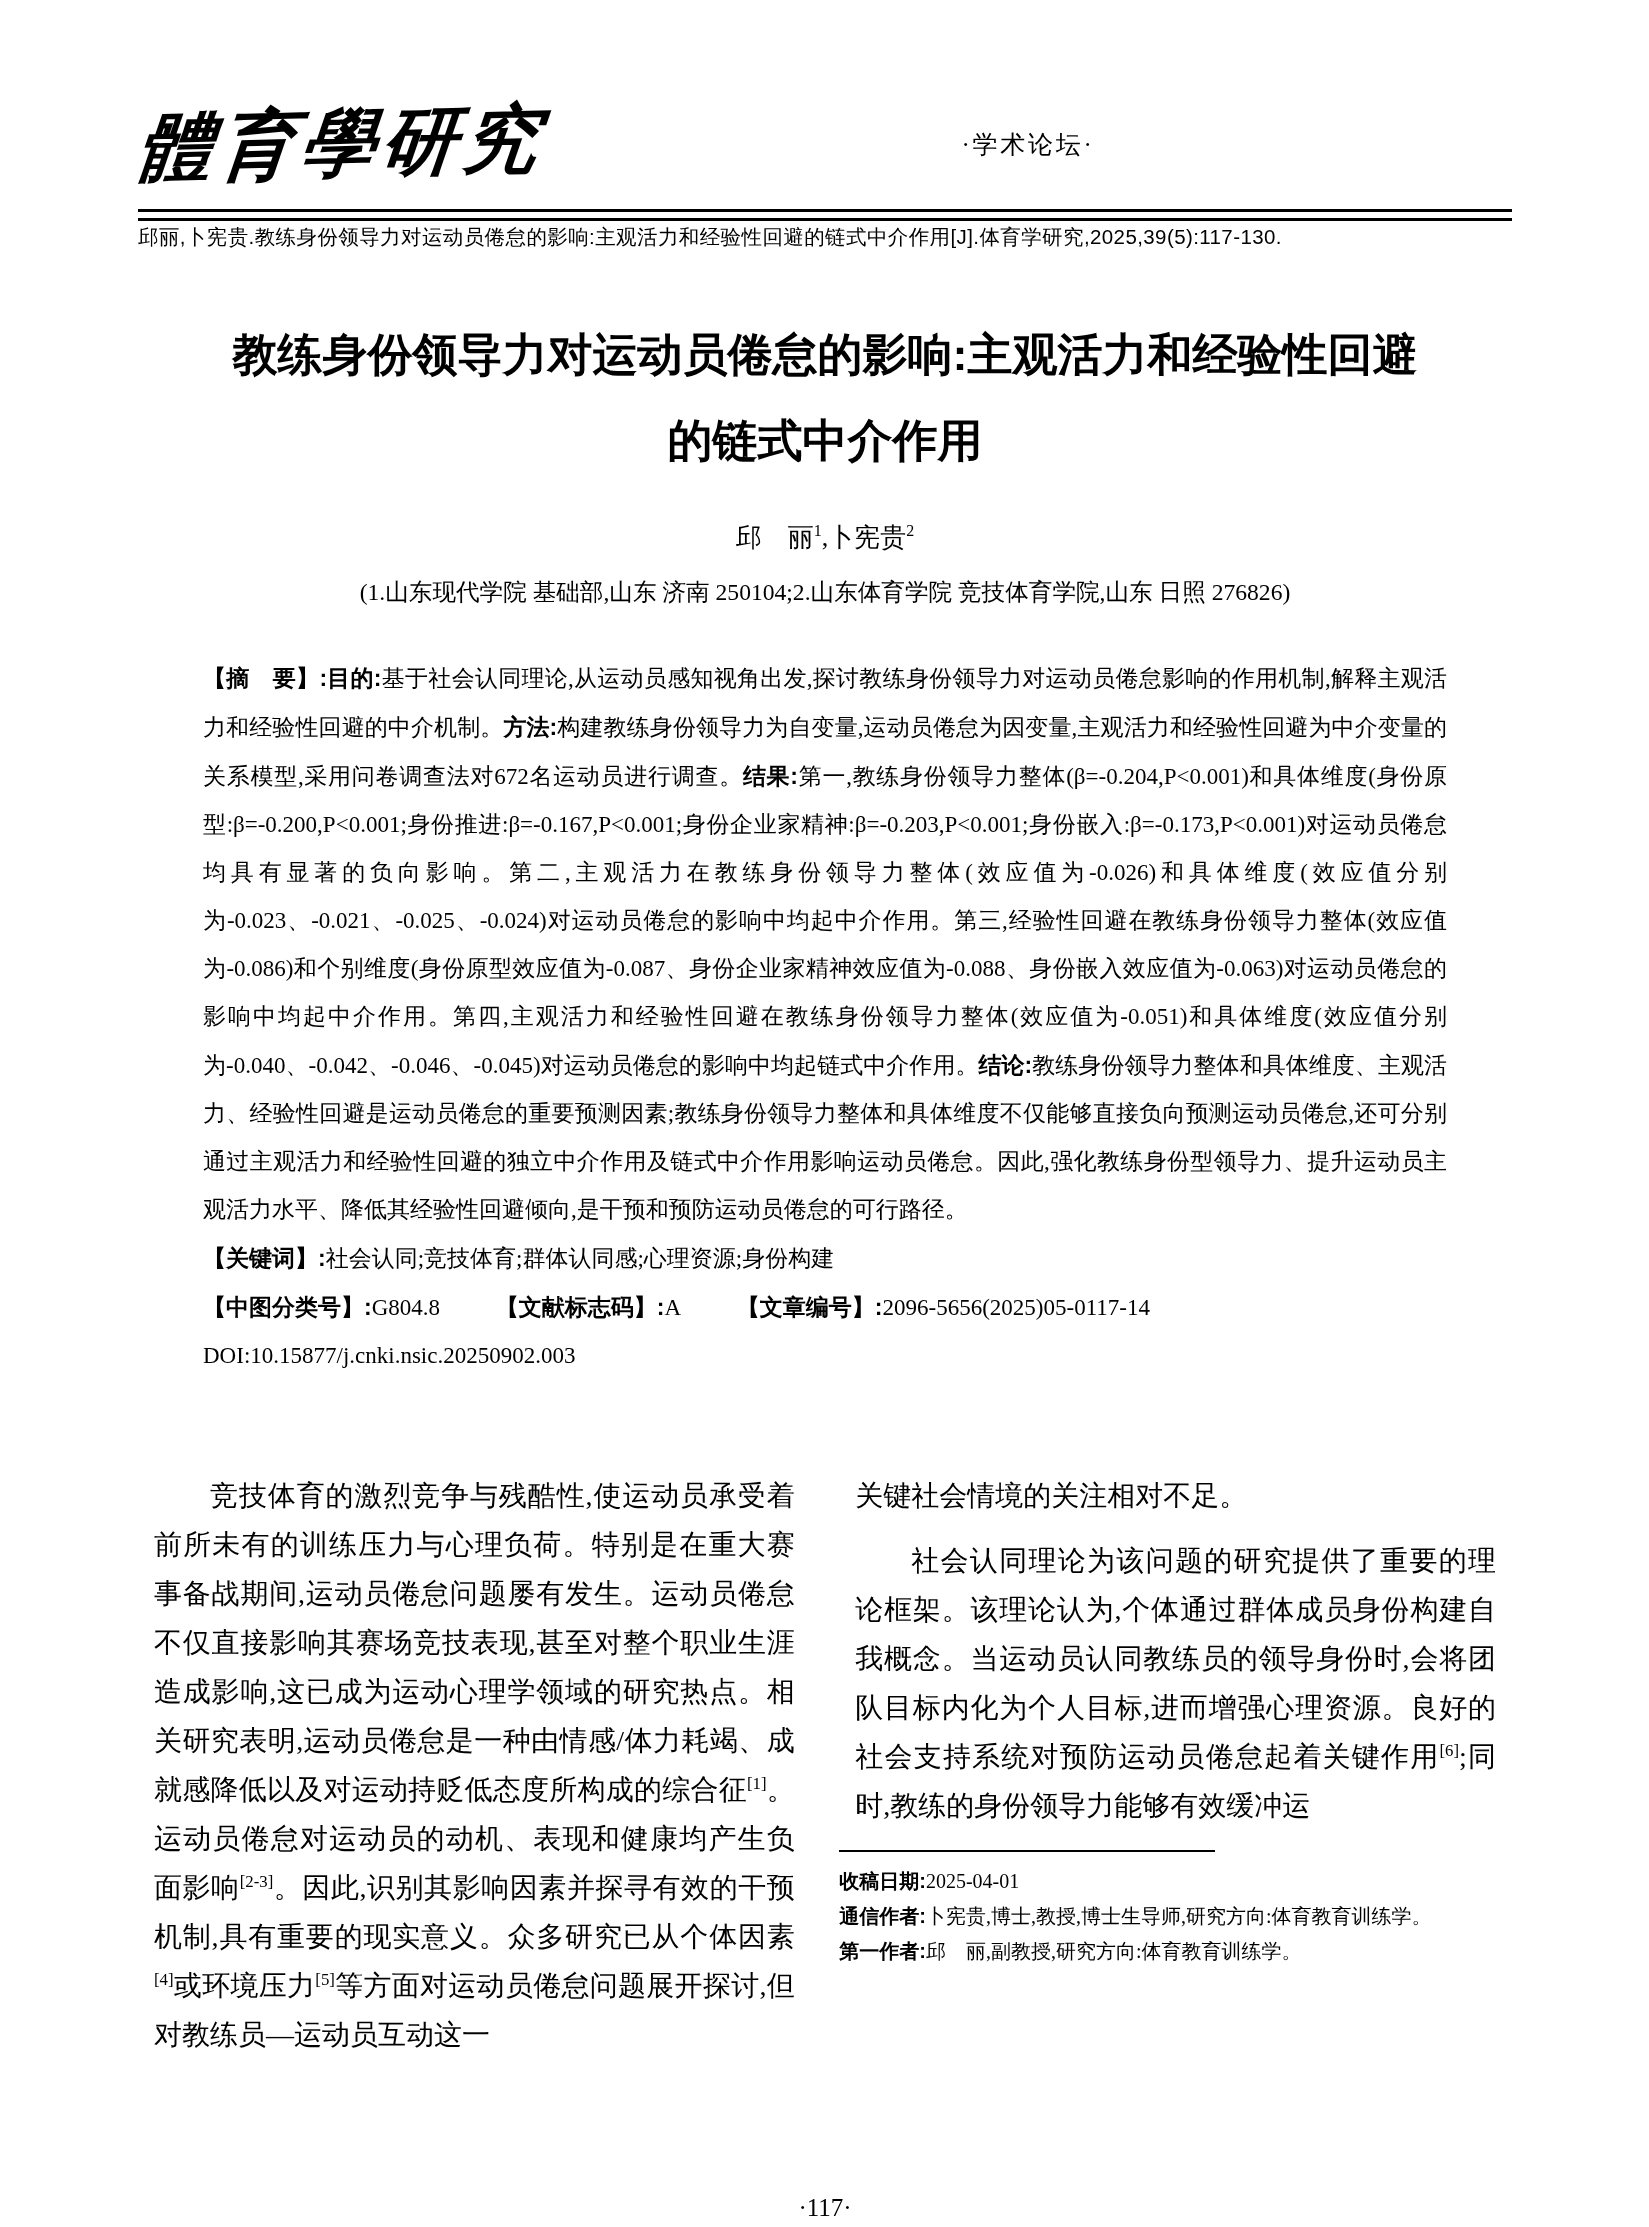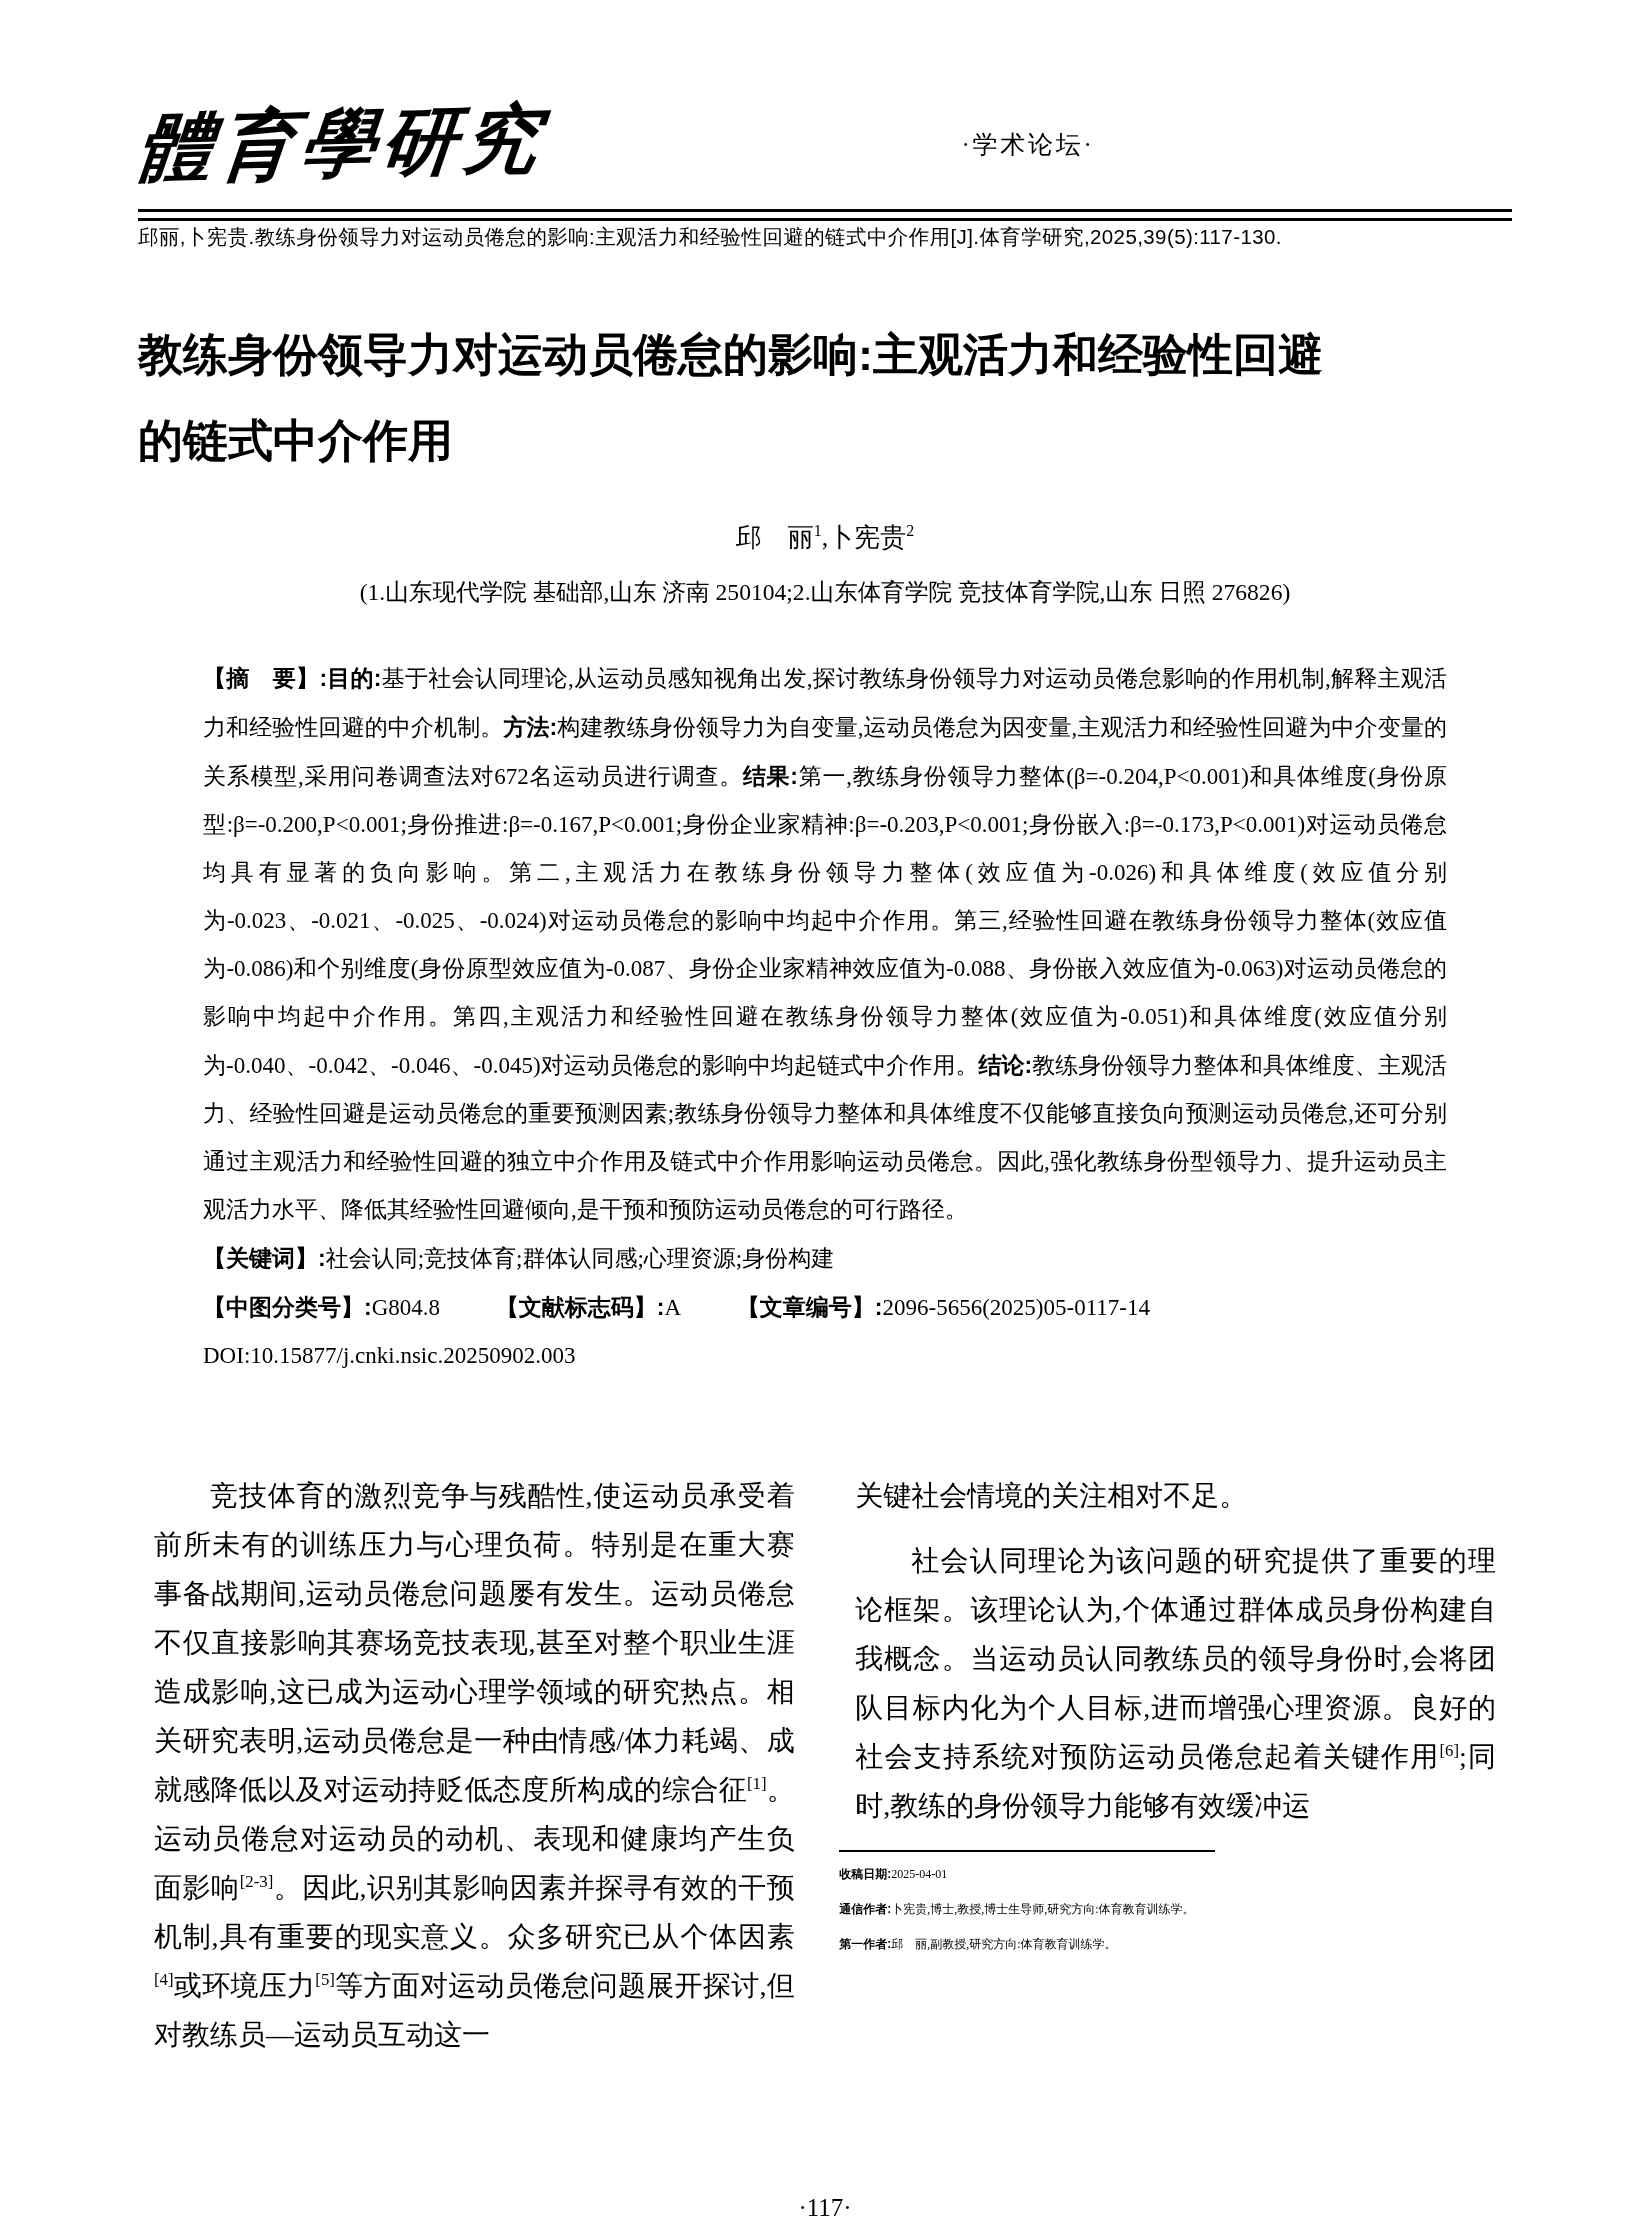--- a/index.html
+++ b/index.html
@@ -38,20 +38,21 @@
     margin-top:2px;
     font-size:20.5px;
     font-family:"Liberation Sans","DejaVu Sans",sans-serif;
     white-space:nowrap;
     letter-spacing:0.4px;
   }
 
   
   .article-title {
     margin-top:61px;
+    text-align:center;
     font-family:"Liberation Sans","DejaVu Sans",sans-serif;
     font-weight:700;
     font-size:45px;
     line-height:86px;
   }
   .authors-line { margin-top:36px; text-align:center; font-size:26px; }
   .authors-line sup { font-size:16px; }
   .affiliation-line { margin-top:20.5px; text-align:center; font-size:23.6px; }
 
   
@@ -83,21 +84,21 @@
   }
   .col { flex:1 1 0; min-width:0; }
   .para { margin:16px; }
   .para.indent { text-indent:2em; }
 
   .fn-rule {
     margin-top:20.5px;
     width:376px;
     border-top:2.7px solid #000;
   }
-  .footnotes { margin-top:5px; font-size:12px; line-height:35px; }
+  .footnotes { margin-top:12px; font-size:20px; line-height:35px; }
   .fn-item { margin:0; }
   .fn-label { font-family:"Liberation Sans","DejaVu Sans",sans-serif; font-weight:700; }
 
   .page-number {
     position:absolute;
     top:2194px; left:0; right:0;
     text-align:center;
     font-size:25px;
   }
 </style>

